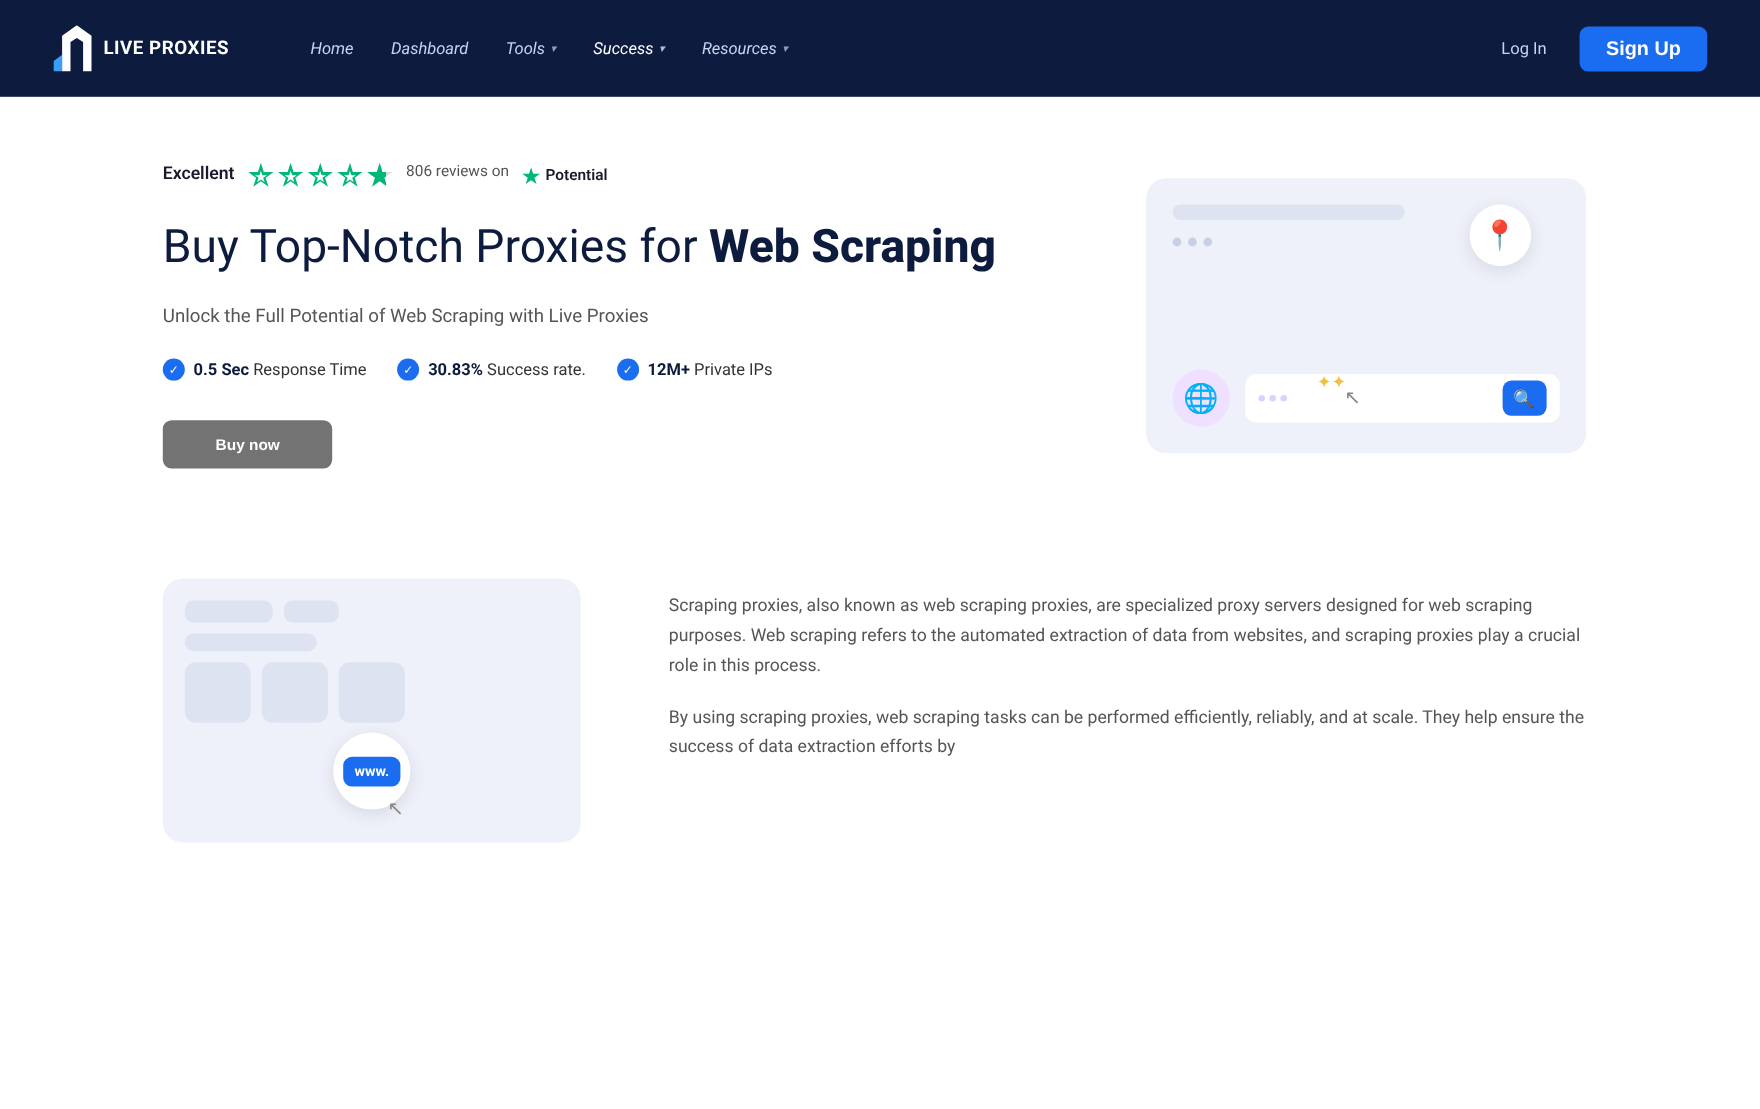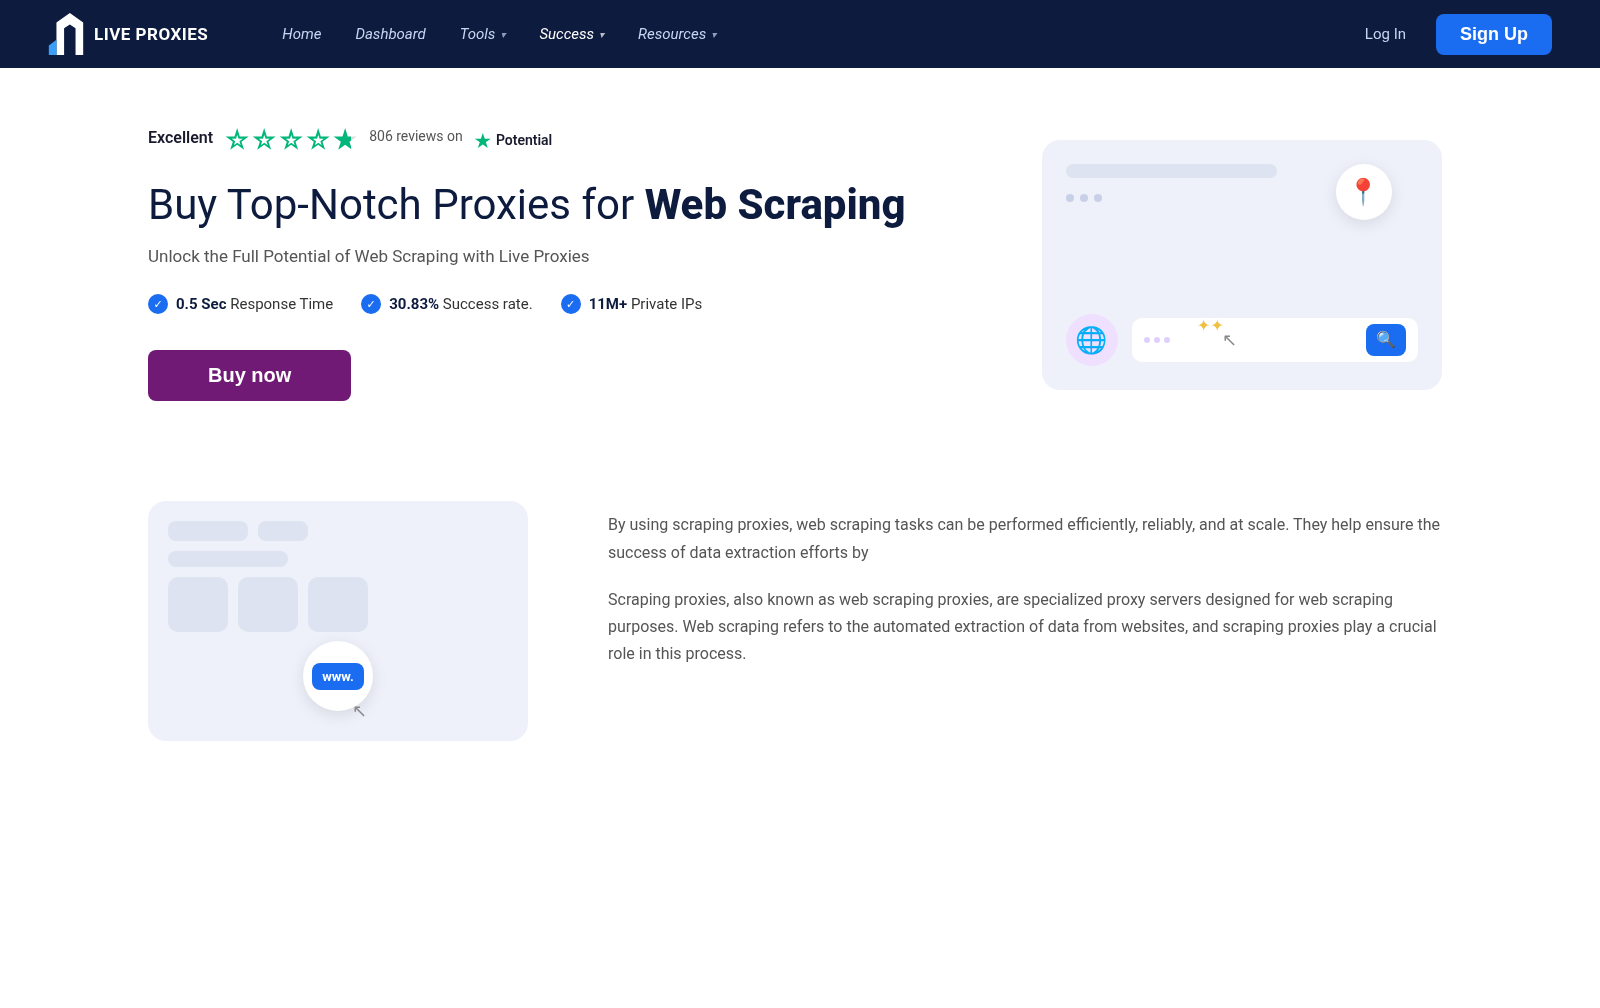--- a/index.html
+++ b/index.html
@@ -4,21 +4,21 @@
   <style>
     * { margin: 0; padding: 0; box-sizing: border-box; }
     body { font-family: -apple-system, BlinkMacSystemFont, 'Segoe UI', Roboto, sans-serif; background: #fff; color: #1a1a2e; }
 
     
     nav {
       background: #0d1b3e;
       display: flex;
       align-items: center;
       padding: 0 48px;
-      height: 68px;
+      height: 88px;
       position: sticky;
       top: 0;
       z-index: 100;
     }
     .nav-logo {
       display: flex;
       align-items: center;
       gap: 10px;
       margin-right: 60px;
       text-decoration: none;
@@ -143,21 +143,21 @@
     }
     .tp-star {
       color: #00b67a;
       font-size: 18px;
     }
 
     .hero-title {
       font-size: 42px;
       font-weight: 400;
       line-height: 1.2;
-      margin-bottom: 16px;
+      margin-bottom: 28px;
       color: #0d1b3e;
     }
     .hero-title strong {
       font-weight: 800;
     }
     .hero-subtitle {
       font-size: 17px;
       color: #555;
       margin-bottom: 28px;
     }
@@ -185,26 +185,26 @@
       justify-content: center;
       color: #fff;
       font-size: 11px;
       flex-shrink: 0;
     }
     .stat-bold {
       font-weight: 700;
       color: #0d1b3e;
     }
     .btn-buy {
-      background: #701a75;
+      background: #737373;
       color: #fff;
       border: none;
       border-radius: 8px;
-      padding: 14px 60px;
-      font-size: 20px;
+      padding: 14px 48px;
+      font-size: 14px;
       font-weight: 600;
       cursor: pointer;
     }
 
     
     .hero-illustration {
       flex: 0 0 420px;
       display: flex;
       align-items: center;
       justify-content: center;
@@ -470,21 +470,21 @@
       <div class="stat-item">
         <div class="check-icon">✓</div>
         <span><span class="stat-bold">0.5 Sec</span> <span>Response Time</span></span>
       </div>
       <div class="stat-item">
         <div class="check-icon">✓</div>
         <span><span class="stat-bold">30.83%</span> <span>Success rate.</span></span>
       </div>
       <div class="stat-item">
         <div class="check-icon">✓</div>
-        <span><span class="stat-bold">11M+</span> <span>Private IPs</span></span>
+        <span><span class="stat-bold">12M+</span> <span>Private IPs</span></span>
       </div>
     </div>
 
     <button class="btn-buy">Buy now</button>
   </div>
 
   <div class="hero-illustration">
     <div class="illus-card">
       <div class="illus-browser-bar"></div>
       <div class="illus-dots">
@@ -527,16 +527,16 @@
         <div class="illus2-block" style="width:60px;height:55px;border-radius:10px;"></div>
       </div>
       <div class="illus2-circle">
         <div class="www-badge">www.</div>
       </div>
       <div class="illus2-cursor">↖</div>
     </div>
   </div>
 
   <div class="section2-content">
+    <p class="section2-para">Scraping proxies, also known as web scraping proxies, are specialized proxy servers designed for web scraping purposes. Web scraping refers to the automated extraction of data from websites, and scraping proxies play a crucial role in this process.</p>
     <p class="section2-para">By using scraping proxies, web scraping tasks can be performed efficiently, reliably, and at scale. They help ensure the success of data extraction efforts by</p>
-    <p class="section2-para">Scraping proxies, also known as web scraping proxies, are specialized proxy servers designed for web scraping purposes. Web scraping refers to the automated extraction of data from websites, and scraping proxies play a crucial role in this process.</p>
   </div>
 </section>
 
 </body></html>

